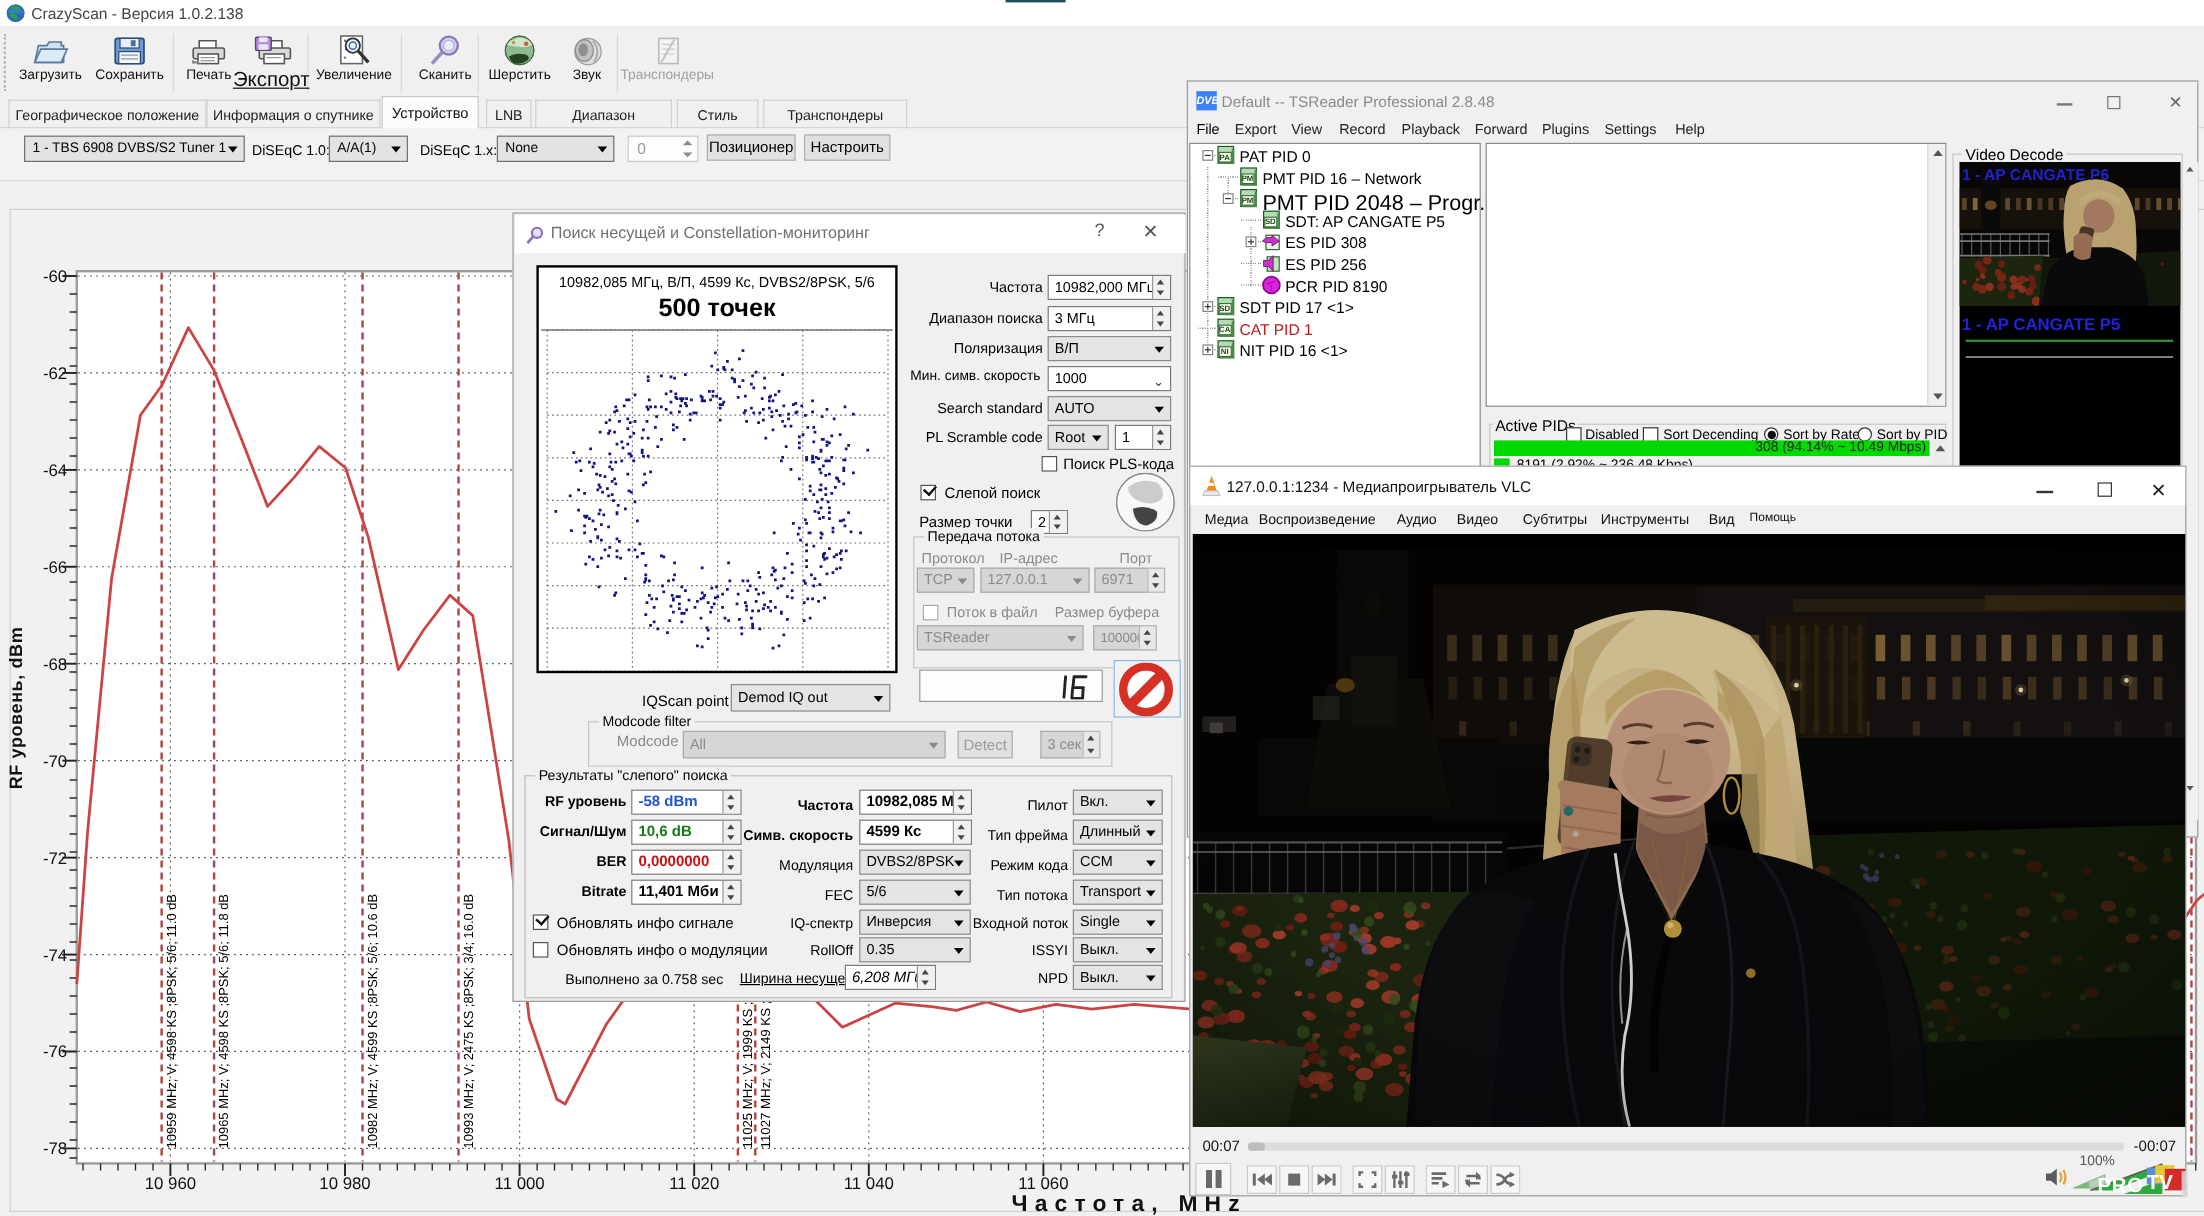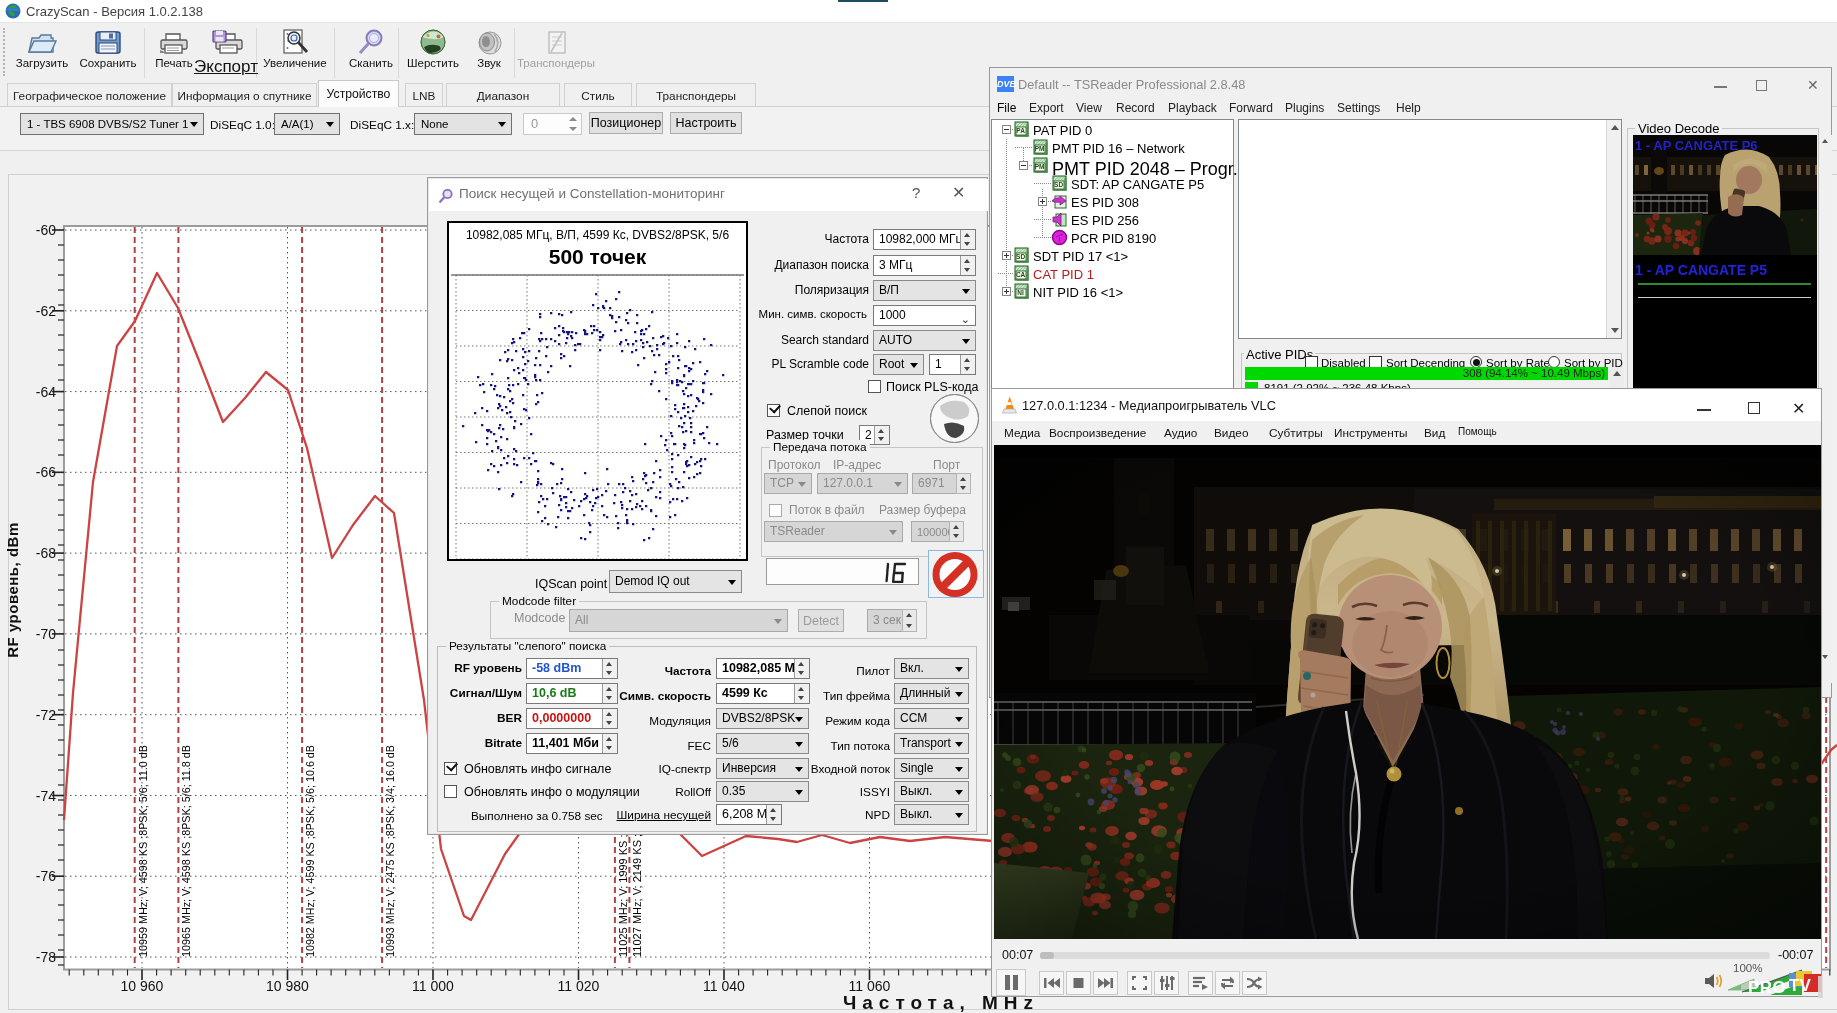--- a/index.html
+++ b/index.html
@@ -529,21 +529,21 @@
     <div class="vbox" style="left:288px;top:505px;width:94px;">4599 Кс<span class="spinner"></span></div>
     <div class="rlab" style="left:150px;top:536px;width:133px;">Модуляция</div>
     <div class="dd" style="left:288px;top:530px;width:93px;height:21px;">DVBS2/8PSK<span class="arr"></span></div>
     <div class="rlab" style="left:150px;top:561px;width:133px;">FEC</div>
     <div class="dd" style="left:288px;top:555px;width:93px;height:21px;">5/6<span class="arr"></span></div>
     <div class="rlab" style="left:150px;top:584px;width:133px;">IQ-спектр</div>
     <div class="dd" style="left:288px;top:580px;width:93px;height:21px;">Инверсия<span class="arr"></span></div>
     <div class="rlab" style="left:150px;top:607px;width:133px;">RollOff</div>
     <div class="dd" style="left:288px;top:603px;width:93px;height:21px;">0.35<span class="arr"></span></div>
     <div class="rlab" style="left:150px;top:630px;width:133px;text-decoration:underline;">Ширина несущей</div>
-    <div class="vbox" style="left:288px;top:626px;width:66px;font-weight:normal;font-size:12.5px;">6,208 МГц<span class="spinner"></span></div>
+    <div class="vbox" style="left:276px;top:626px;width:76px;font-weight:normal;font-style:italic;font-size:12.5px;">6,208 МГц<span class="spinner"></span></div>
 
     <div class="rlab" style="left:330px;top:486px;width:132px;">Пилот</div>
     <div class="dd" style="left:466px;top:480px;width:75px;height:21px;">Вкл.<span class="arr"></span></div>
     <div class="rlab" style="left:330px;top:511px;width:132px;">Тип фрейма</div>
     <div class="dd" style="left:466px;top:505px;width:75px;height:21px;">Длинный<span class="arr"></span></div>
     <div class="rlab" style="left:330px;top:536px;width:132px;">Режим кода</div>
     <div class="dd" style="left:466px;top:530px;width:75px;height:21px;">CCM<span class="arr"></span></div>
     <div class="rlab" style="left:330px;top:561px;width:132px;">Тип потока</div>
     <div class="dd" style="left:466px;top:555px;width:75px;height:21px;">Transport<span class="arr"></span></div>
     <div class="rlab" style="left:330px;top:584px;width:132px;">Входной поток</div>

